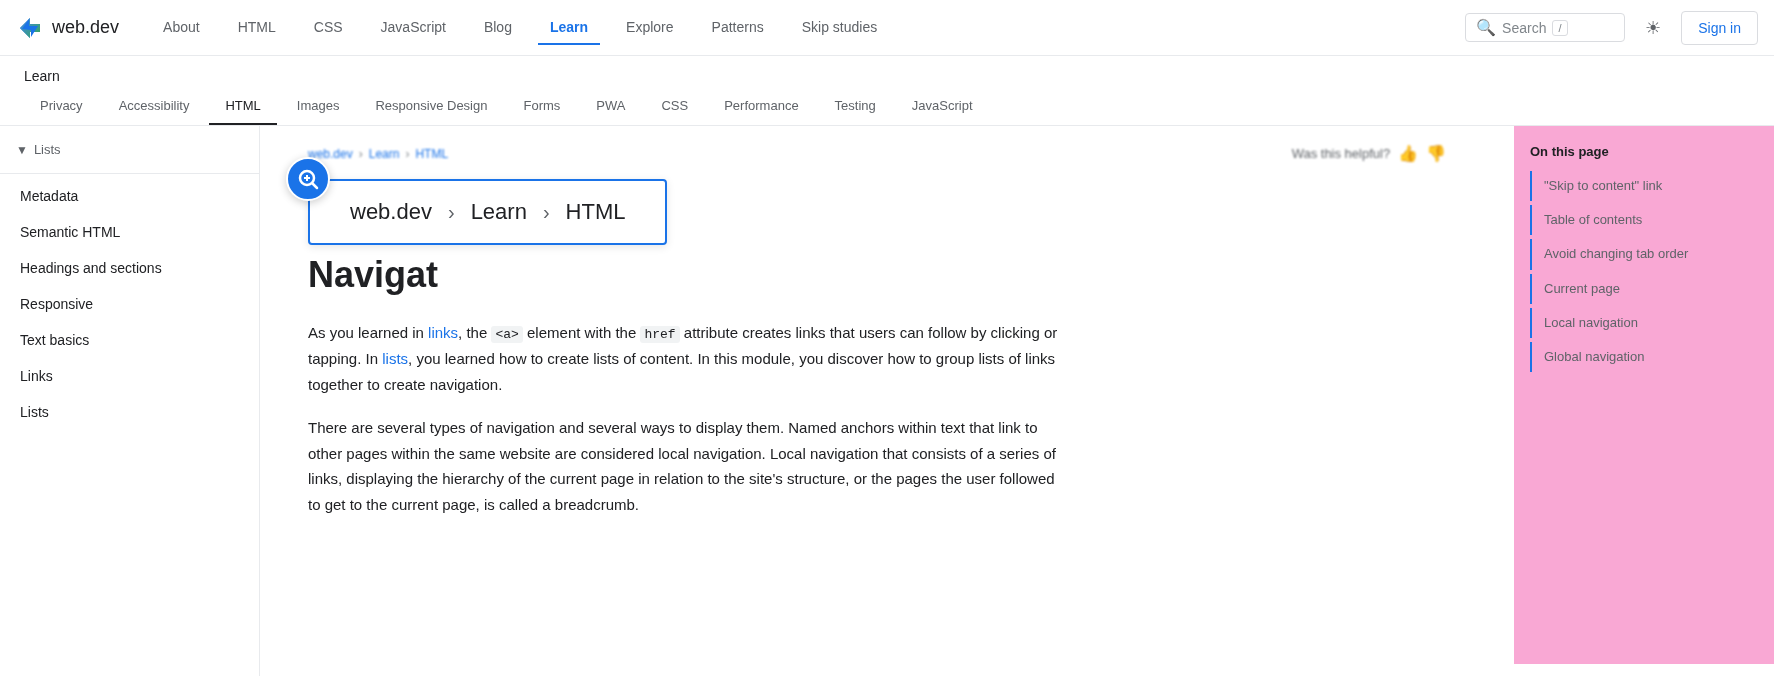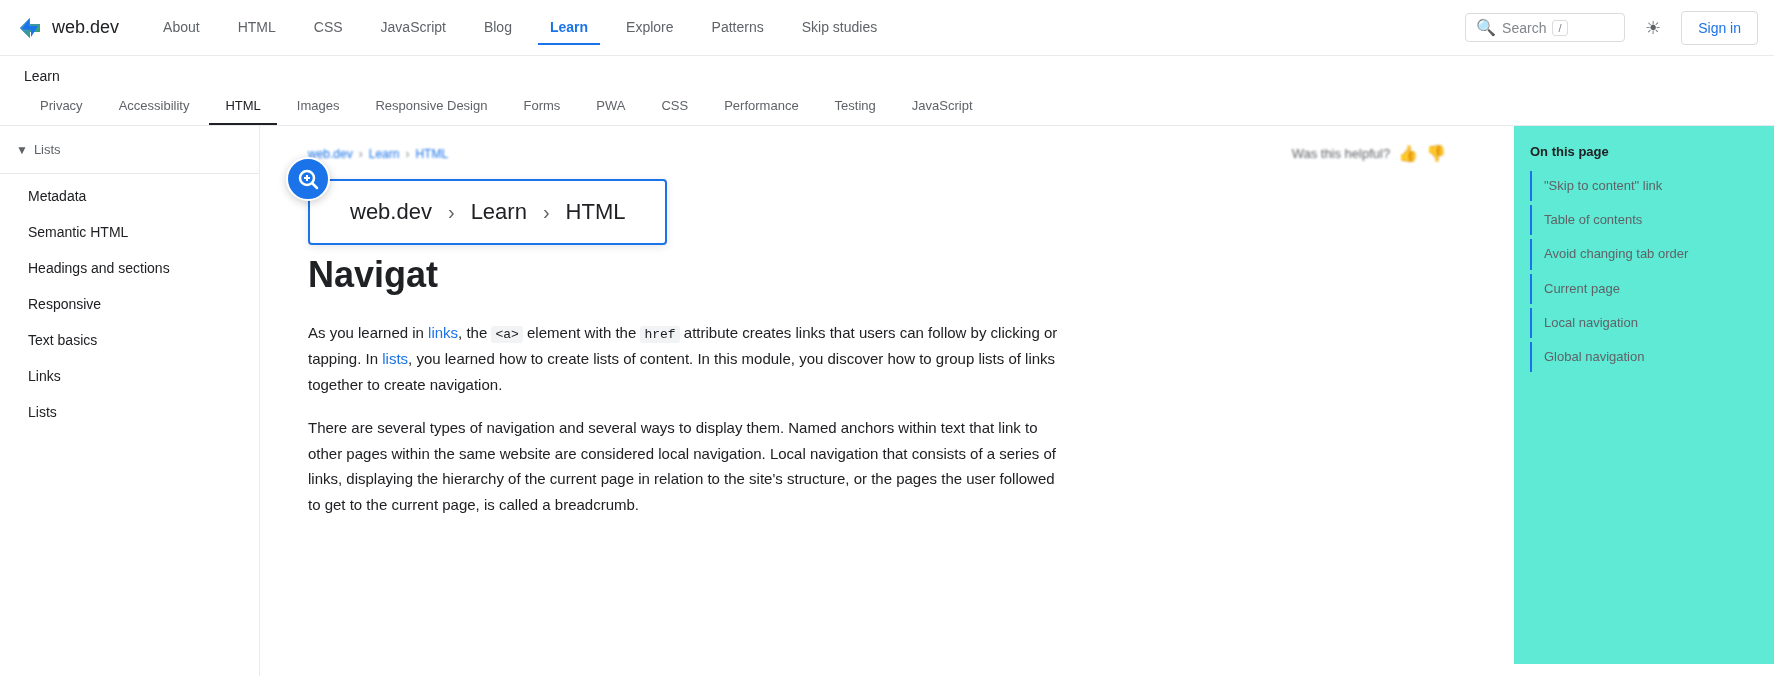--- a/index.html
+++ b/index.html
@@ -159,21 +159,21 @@
       color: #5f6368;
       cursor: pointer;
     }
     .filter-arrow { font-size: 12px; }
     .sidebar-divider {
       height: 1px;
       background: #e8eaed;
       margin: 4px 0;
     }
     .sidebar-item {
-      padding: 10px 28px;
+      padding: 10px 20px;
       font-size: 14px;
       color: #202124;
       cursor: pointer;
     }
 
     
     .main-content {
       margin-left: 260px;
       flex: 1;
       padding: 24px 48px 48px 48px;
@@ -285,21 +285,21 @@
     
     .right-sidebar {
       width: 260px;
       min-width: 260px;
       padding: 24px 16px;
       position: fixed;
       top: 120px;
       right: 0;
       bottom: 12px;
       overflow-y: auto;
-      background: #5eead4;
+      background: #f9a8d4;
     }
     .on-this-page-title {
       font-size: 13px;
       font-weight: 700;
       color: #202124;
       margin-bottom: 12px;
     }
     .on-this-page-item {
       padding: 6px 0 6px 12px;
       font-size: 13px;

